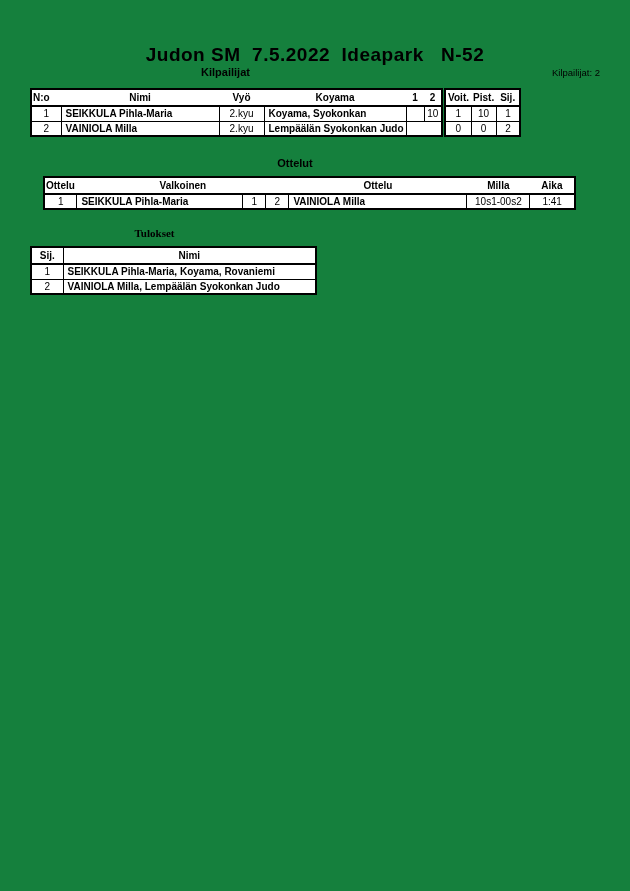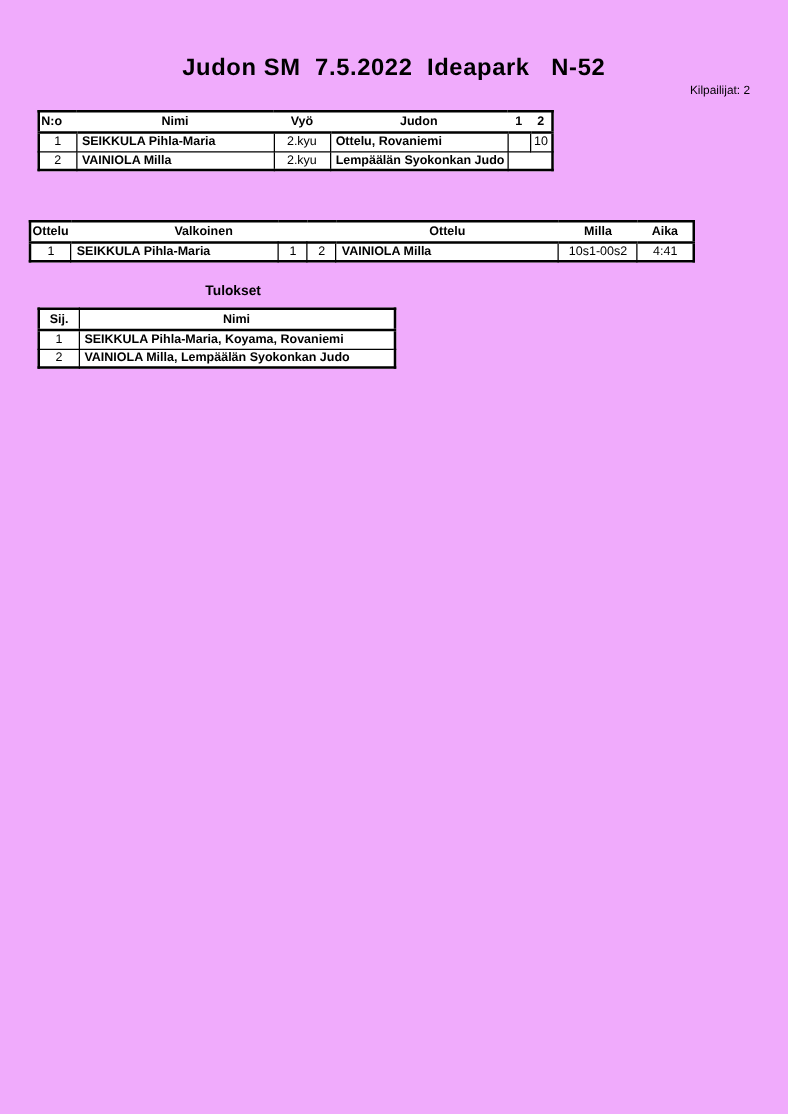--- a/index.html
+++ b/index.html
@@ -5,21 +5,21 @@
   * { margin: 0; padding: 0; box-sizing: border-box; }
   html, body { background: #ffffff; }
   body {
     font-family: "Liberation Sans", "DejaVu Sans", sans-serif;
     color: #000000;
   }
   .page {
     position: relative;
     width: 630px;
     height: 891px;
-    background: #f0abfc;
+    background: #15803d;
     overflow: hidden;
   }
   .doc-title {
     position: absolute;
     top: 44px;
     left: 0;
     width: 630px;
     text-align: center;
     font-size: 19px;
     font-weight: bold;
@@ -27,31 +27,31 @@
     white-space: pre;
   }
   .section-heading {
     position: absolute;
     font-size: 11px;
     font-weight: bold;
     text-align: center;
   }
   #heading-kilpailijat { top: 66px;  left: 30px; width: 391px; }
   #heading-ottelut     { top: 157px; left: 30px; width: 530px; }
-  #heading-tulokset    { top: 227px; left: 44px; width: 285px; }
+  #heading-tulokset    { top: 227px; left: 12px; width: 285px; font-family: Liberation Serif, serif; }
   .competitors-count {
     position: absolute;
     top: 67px;
     right: 30px;
     font-size: 9.5px;
     padding-left: 48px;
   }
   .tbl-wrap { position: absolute; display: flex; align-items: flex-end; }
   #kilpailijat-tables { top: 88px;  left: 30px; }
-  #ottelut-table      { top: 176px; left: 12px; padding-left: 11px; }
+  #ottelut-table      { top: 176px; left: 32px; padding-left: 11px; }
   #tulokset-table     { top: 246px; left: 30px; }
 
   table {
     border-collapse: collapse;
     table-layout: fixed;
     border: 2px solid #000000;
     background: #ffffff;
   }
   .tbl-sub { margin-left: 1px; }
   th, td {
@@ -78,62 +78,90 @@
   
   #tulokset-table th { border-left: 1px solid #000000; border-right: 1px solid #000000; }
 </style>
 </head>
 <body>
 
 <div class="page">
 
   <div class="doc-title">Judon SM  7.5.2022  Ideapark   N-52</div>
 
+  <div class="section-heading" id="heading-kilpailijat">Kilpailijat</div>
   <div class="competitors-count">Kilpailijat: 2</div>
 
   <div class="tbl-wrap" id="kilpailijat-tables">
     <table class="tbl-main">
       <colgroup>
         <col style="width:30px">
           <col style="width:158px">
           <col style="width:45px">
         <col style="width:122px">
           <col style="width:18px">
           <col style="width:18px">
       </colgroup>
       <thead>
         <tr>
           <th class="tight">N:o</th>
           <th>Nimi</th>
           <th>Vyö</th>
-          <th>Judon</th>
+          <th>Koyama</th>
           <th>1</th>
           <th>2</th>
         </tr>
       </thead>
       <tbody>
         <tr>
           <td>1</td>
           <td class="left">SEIKKULA Pihla-Maria</td>
           <td>2.kyu</td>
-          <td class="left">Ottelu, Rovaniemi</td>
+          <td class="left">Koyama, Syokonkan</td>
           <td></td>
           <td>10</td>
         </tr>
         <tr>
           <td>2</td>
           <td class="left">VAINIOLA Milla</td>
           <td>2.kyu</td>
           <td class="left">Lempäälän Syokonkan Judo</td>
           <td colspan="2"></td>
         </tr>
       </tbody>
     </table>
+    <table class="tbl-sub">
+      <colgroup>
+        <col style="width:26px">
+          <col style="width:25px">
+          <col style="width:24px">
+      </colgroup>
+      <thead>
+        <tr>
+          <th>Voit.</th>
+          <th>Pist.</th>
+          <th>Sij.</th>
+        </tr>
+      </thead>
+      <tbody>
+        <tr>
+          <td>1</td>
+          <td>10</td>
+          <td>1</td>
+        </tr>
+        <tr>
+          <td>0</td>
+          <td>0</td>
+          <td>2</td>
+        </tr>
+      </tbody>
+    </table>
   </div>
 
+  <div class="section-heading" id="heading-ottelut">Ottelut</div>
 
   <div class="tbl-wrap" id="ottelut-table">
     <table>
       <colgroup>
         <col style="width:32px">
           <col style="width:166px">
           <col style="width:23px">
         <col style="width:23px">
           <col style="width:178px">
           <col style="width:63px">
@@ -149,21 +177,21 @@
         </tr>
       </thead>
       <tbody>
         <tr>
           <td>1</td>
           <td class="left">SEIKKULA Pihla-Maria</td>
           <td>1</td>
           <td>2</td>
           <td class="left">VAINIOLA Milla</td>
           <td>10s1-00s2</td>
-          <td>4:41</td>
+          <td>1:41</td>
         </tr>
       </tbody>
     </table>
   </div>
 
   <div class="section-heading" id="heading-tulokset">Tulokset</div>
 
   <div class="tbl-wrap" id="tulokset-table">
     <table>
       <colgroup>

